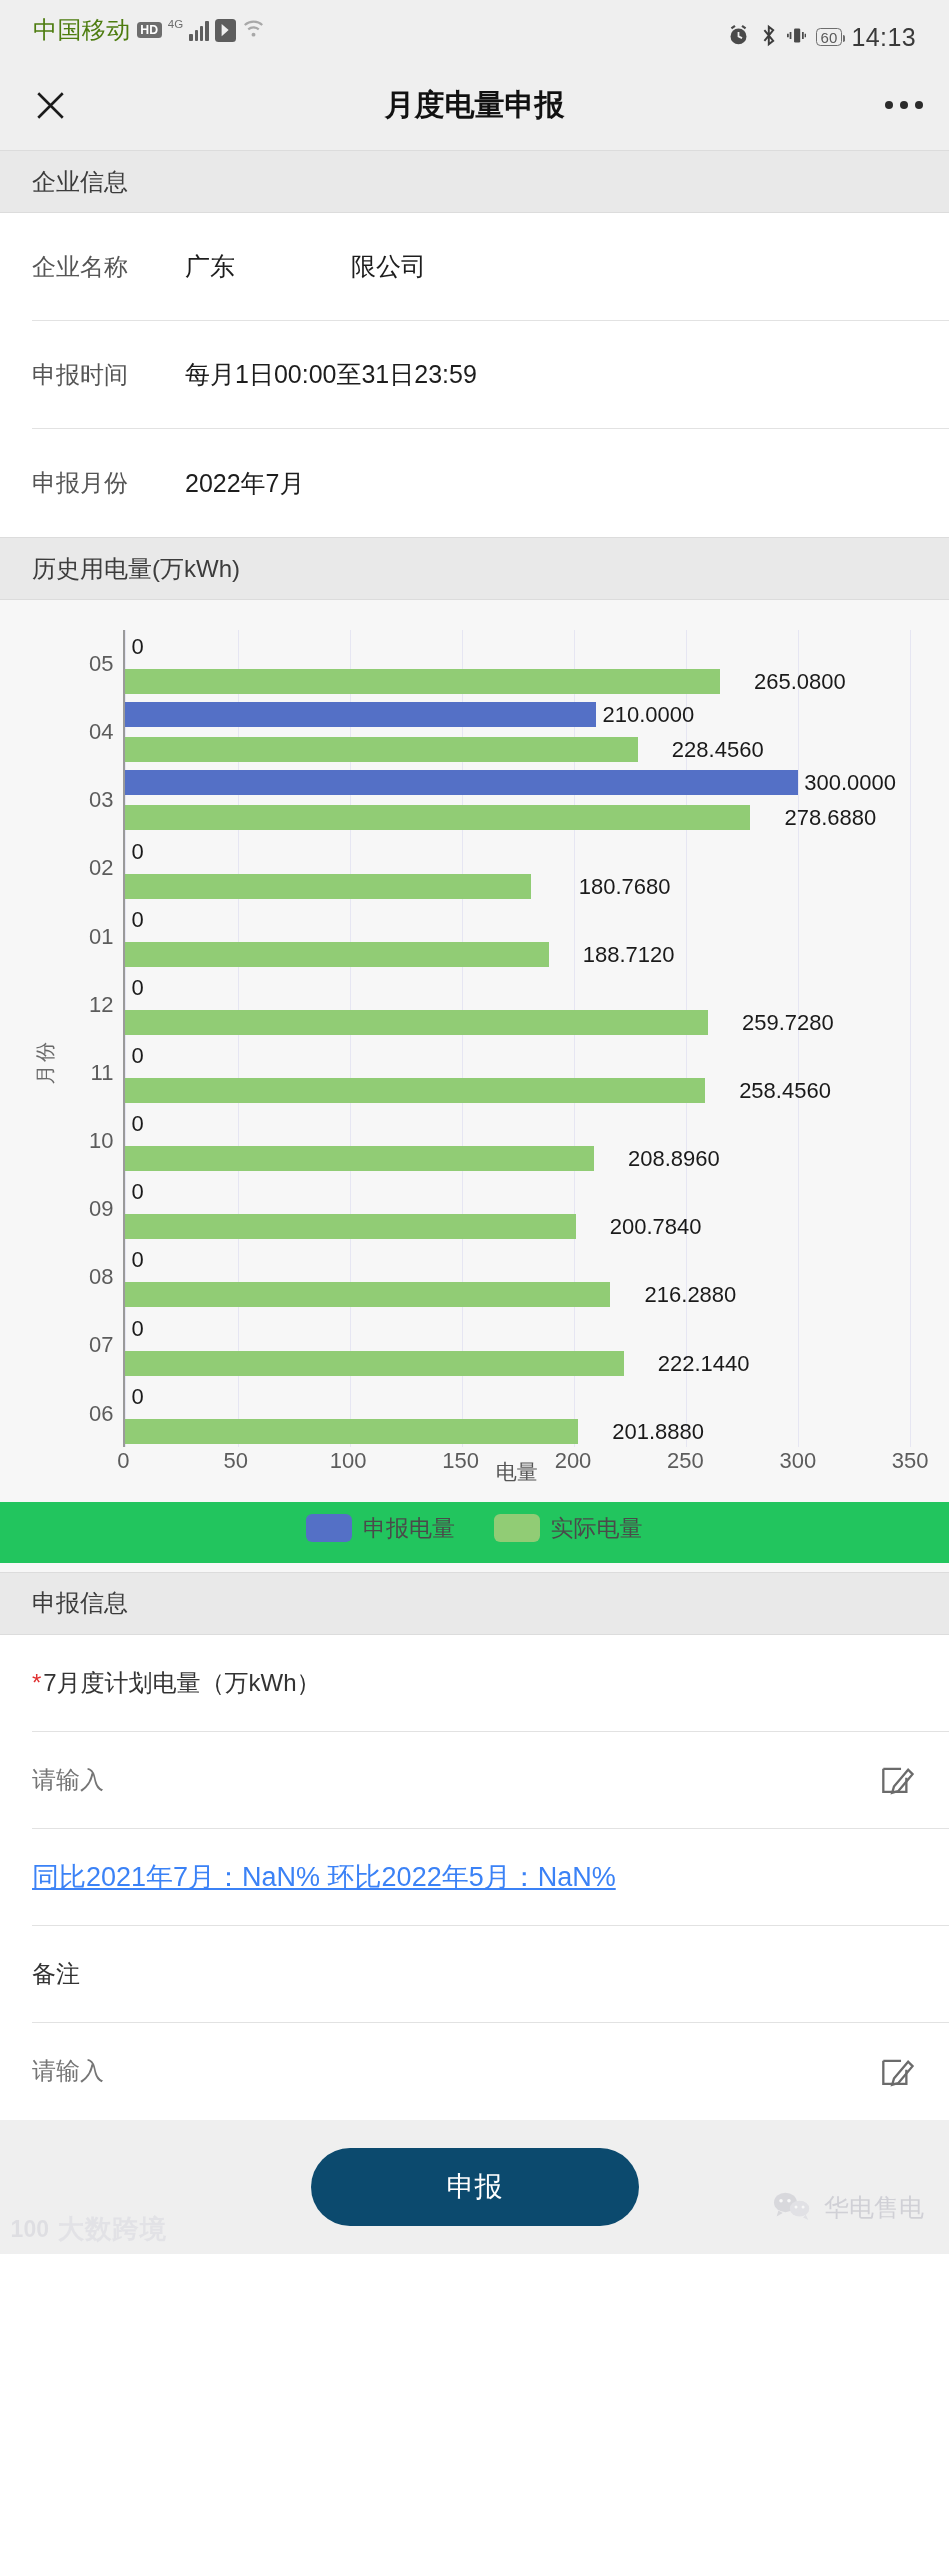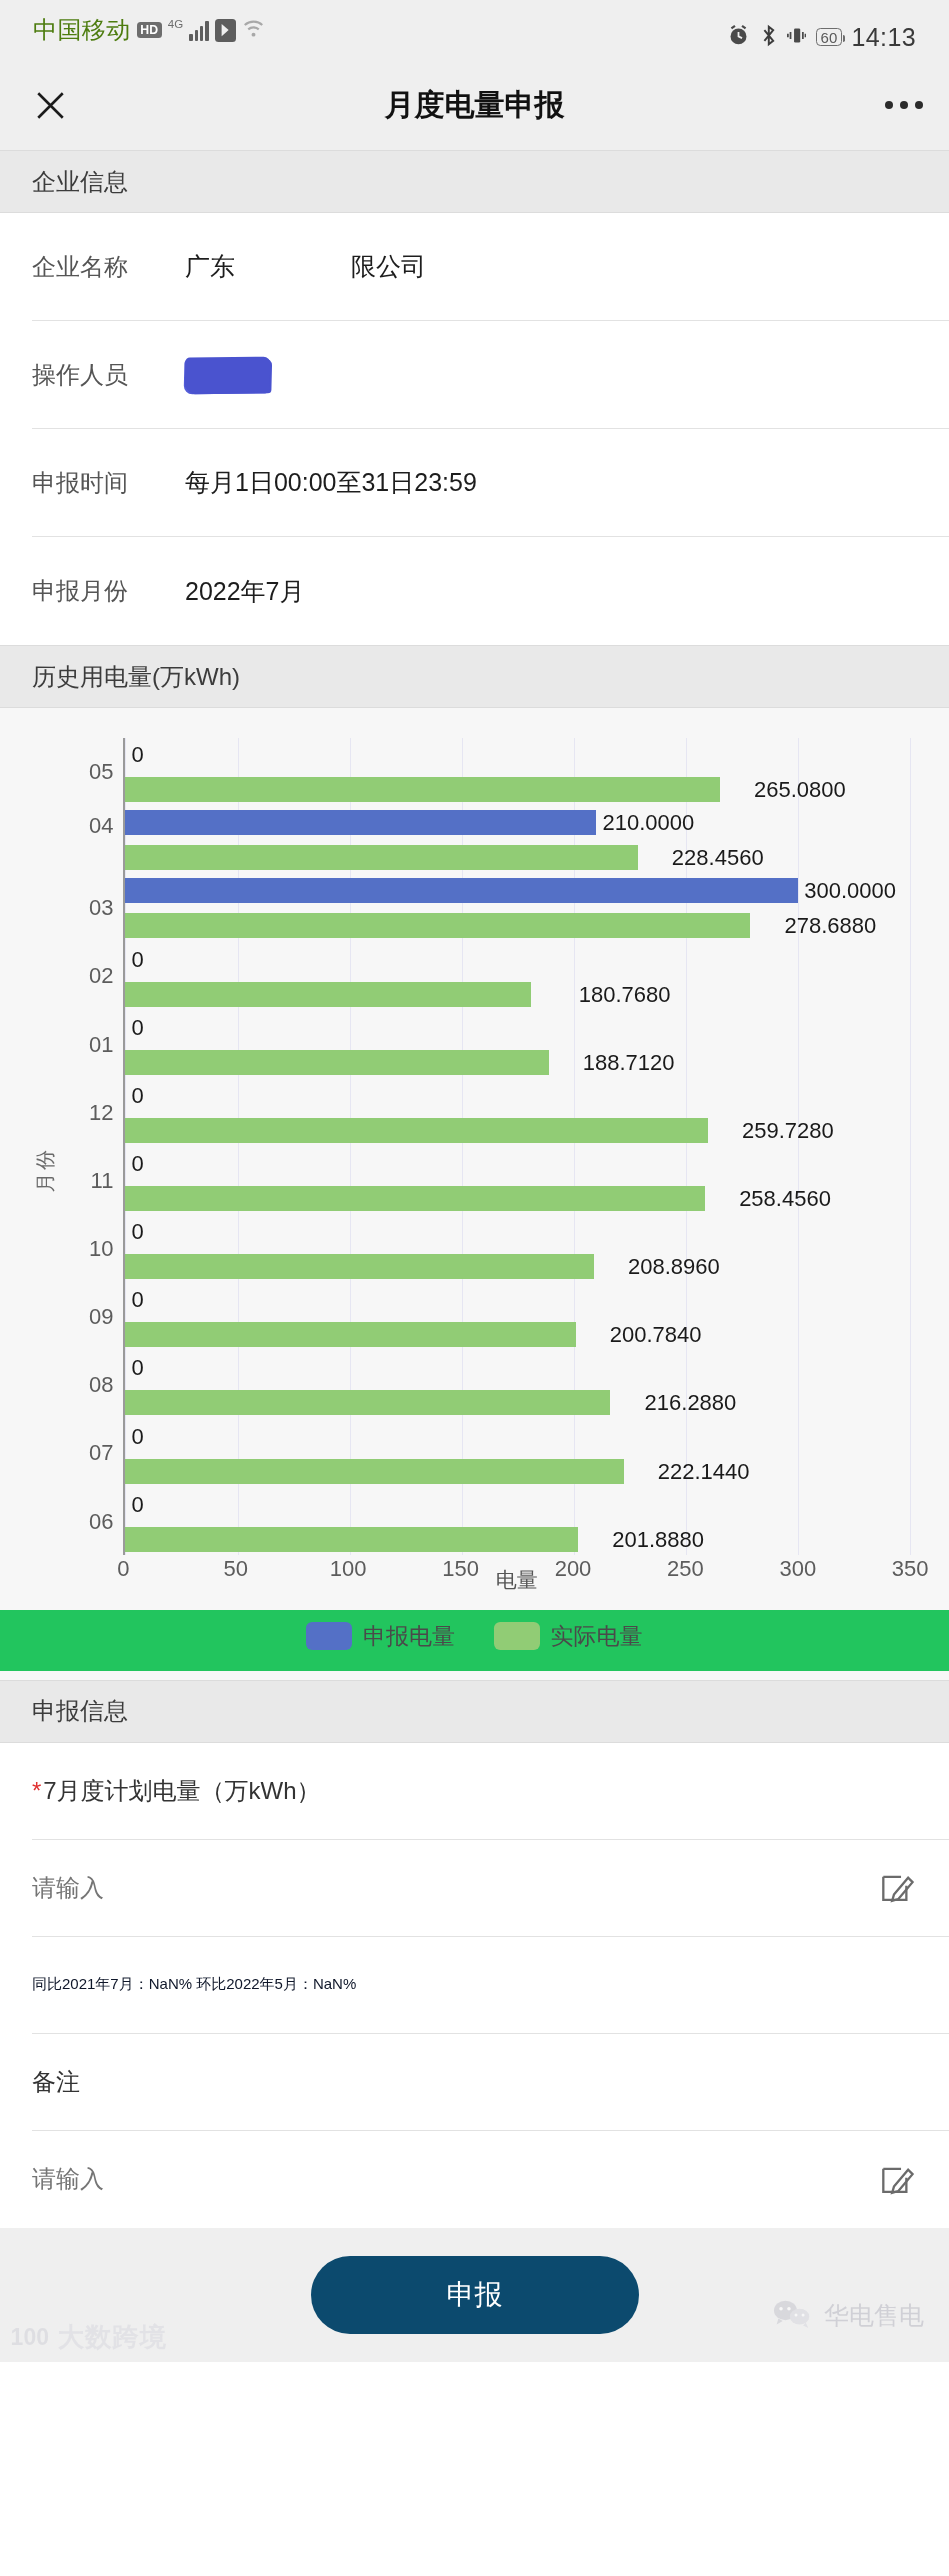--- a/index.html
+++ b/index.html
@@ -137,21 +137,21 @@
     border-bottom: 0.9px solid #e2e2e2; padding-right: 32px;
   }
   .form-row.norule { border-bottom: none; }
   .req-label { font-size: 24px; color: #333; }
   .req-star { color: #e03030; margin-right: 1.8px; }
   .field-input {
     flex: 1; font-size: 24px; color: #9a9a9a; background: none;
     border: none; outline: none; font-family: inherit;
   }
   .pencil-icon { width: 39px; height: 39px; flex: none; }
-  .hint-text { font-size: 15px; color: #0f172a; }
+  .hint-text { font-size: 27px; color: #3b82f6; text-decoration: underline; }
   .plain-label { font-size: 24px; color: #333; }
 
   
   .footer {
     background: #efefef; height: 134px; display: flex; align-items: center;
     justify-content: center; position: relative;
   }
   .submit-btn {
     width: 328px; height: 78px; background: #0c4a6e; color: #fff;
     border: none; border-radius: 39px; font-size: 28px;
@@ -242,45 +242,39 @@
 
     <div class="info-row">
       <div class="info-label">企业名称</div>
       <div class="info-value redact-name">
         <span>广东</span>
         <span class="redact-gap"></span>
         <span>限公司</span>
       </div>
     </div>
 
-    <div class="info-row">
-      <div class="info-label">操作人员</div>
-      <div class="info-value">
-        <span class="redact-blob"></span>
-      </div>
-    </div>
 
     <div class="info-row">
       <div class="info-label">申报时间</div>
       <div class="info-value">每月1日00:00至31日23:59</div>
     </div>
 
     <div class="info-row">
       <div class="info-label">申报月份</div>
       <div class="info-value">2022年7月</div>
     </div>
   </div>
 
   <div class="section-head">历史用电量(万kWh)</div>
   <div class="chart-wrap">
     <div class="chart">
       <div class="ylabel-axis">月份</div>
       <div id="ytick-host">
           <div class="ytick" style="top: 43px;">05</div>
-          <div class="ytick" style="top: 97px;">04</div>
+          <div class="ytick" style="top: 111px;">04</div>
           <div class="ytick" style="top: 179px;">03</div>
           <div class="ytick" style="top: 247px;">02</div>
           <div class="ytick" style="top: 316px;">01</div>
           <div class="ytick" style="top: 384px;">12</div>
           <div class="ytick" style="top: 452px;">11</div>
           <div class="ytick" style="top: 520px;">10</div>
           <div class="ytick" style="top: 588px;">09</div>
           <div class="ytick" style="top: 656px;">08</div>
           <div class="ytick" style="top: 724px;">07</div>
           <div class="ytick" style="top: 793px;">06</div>

